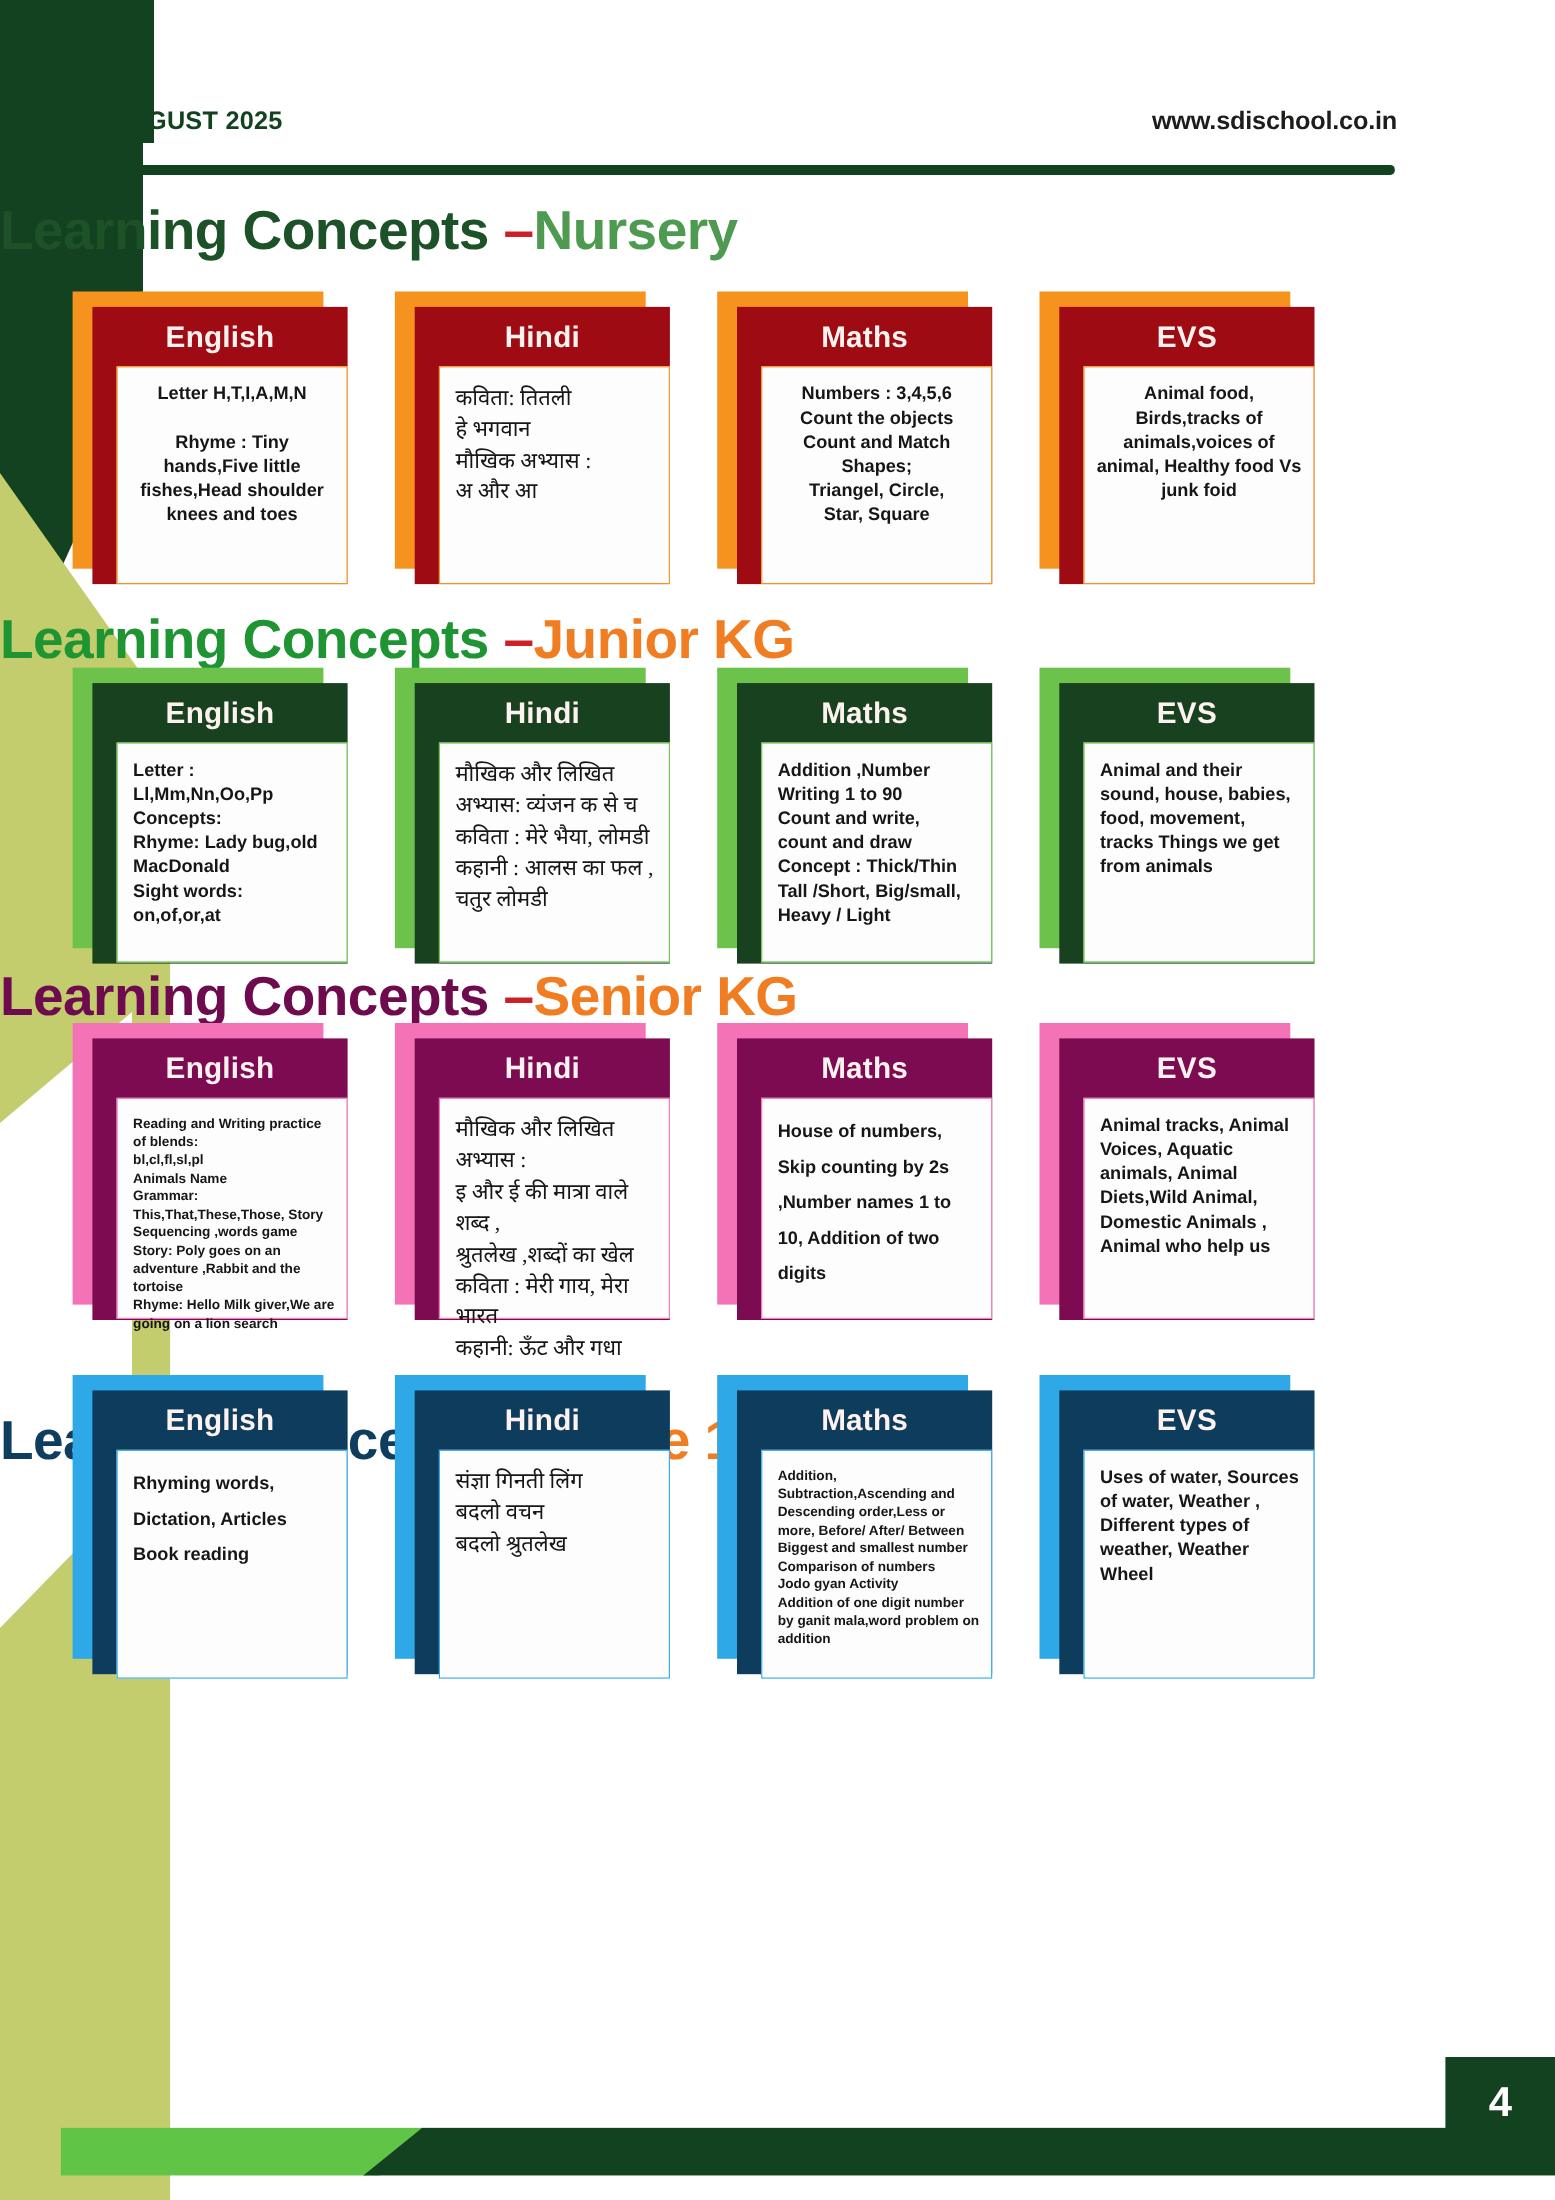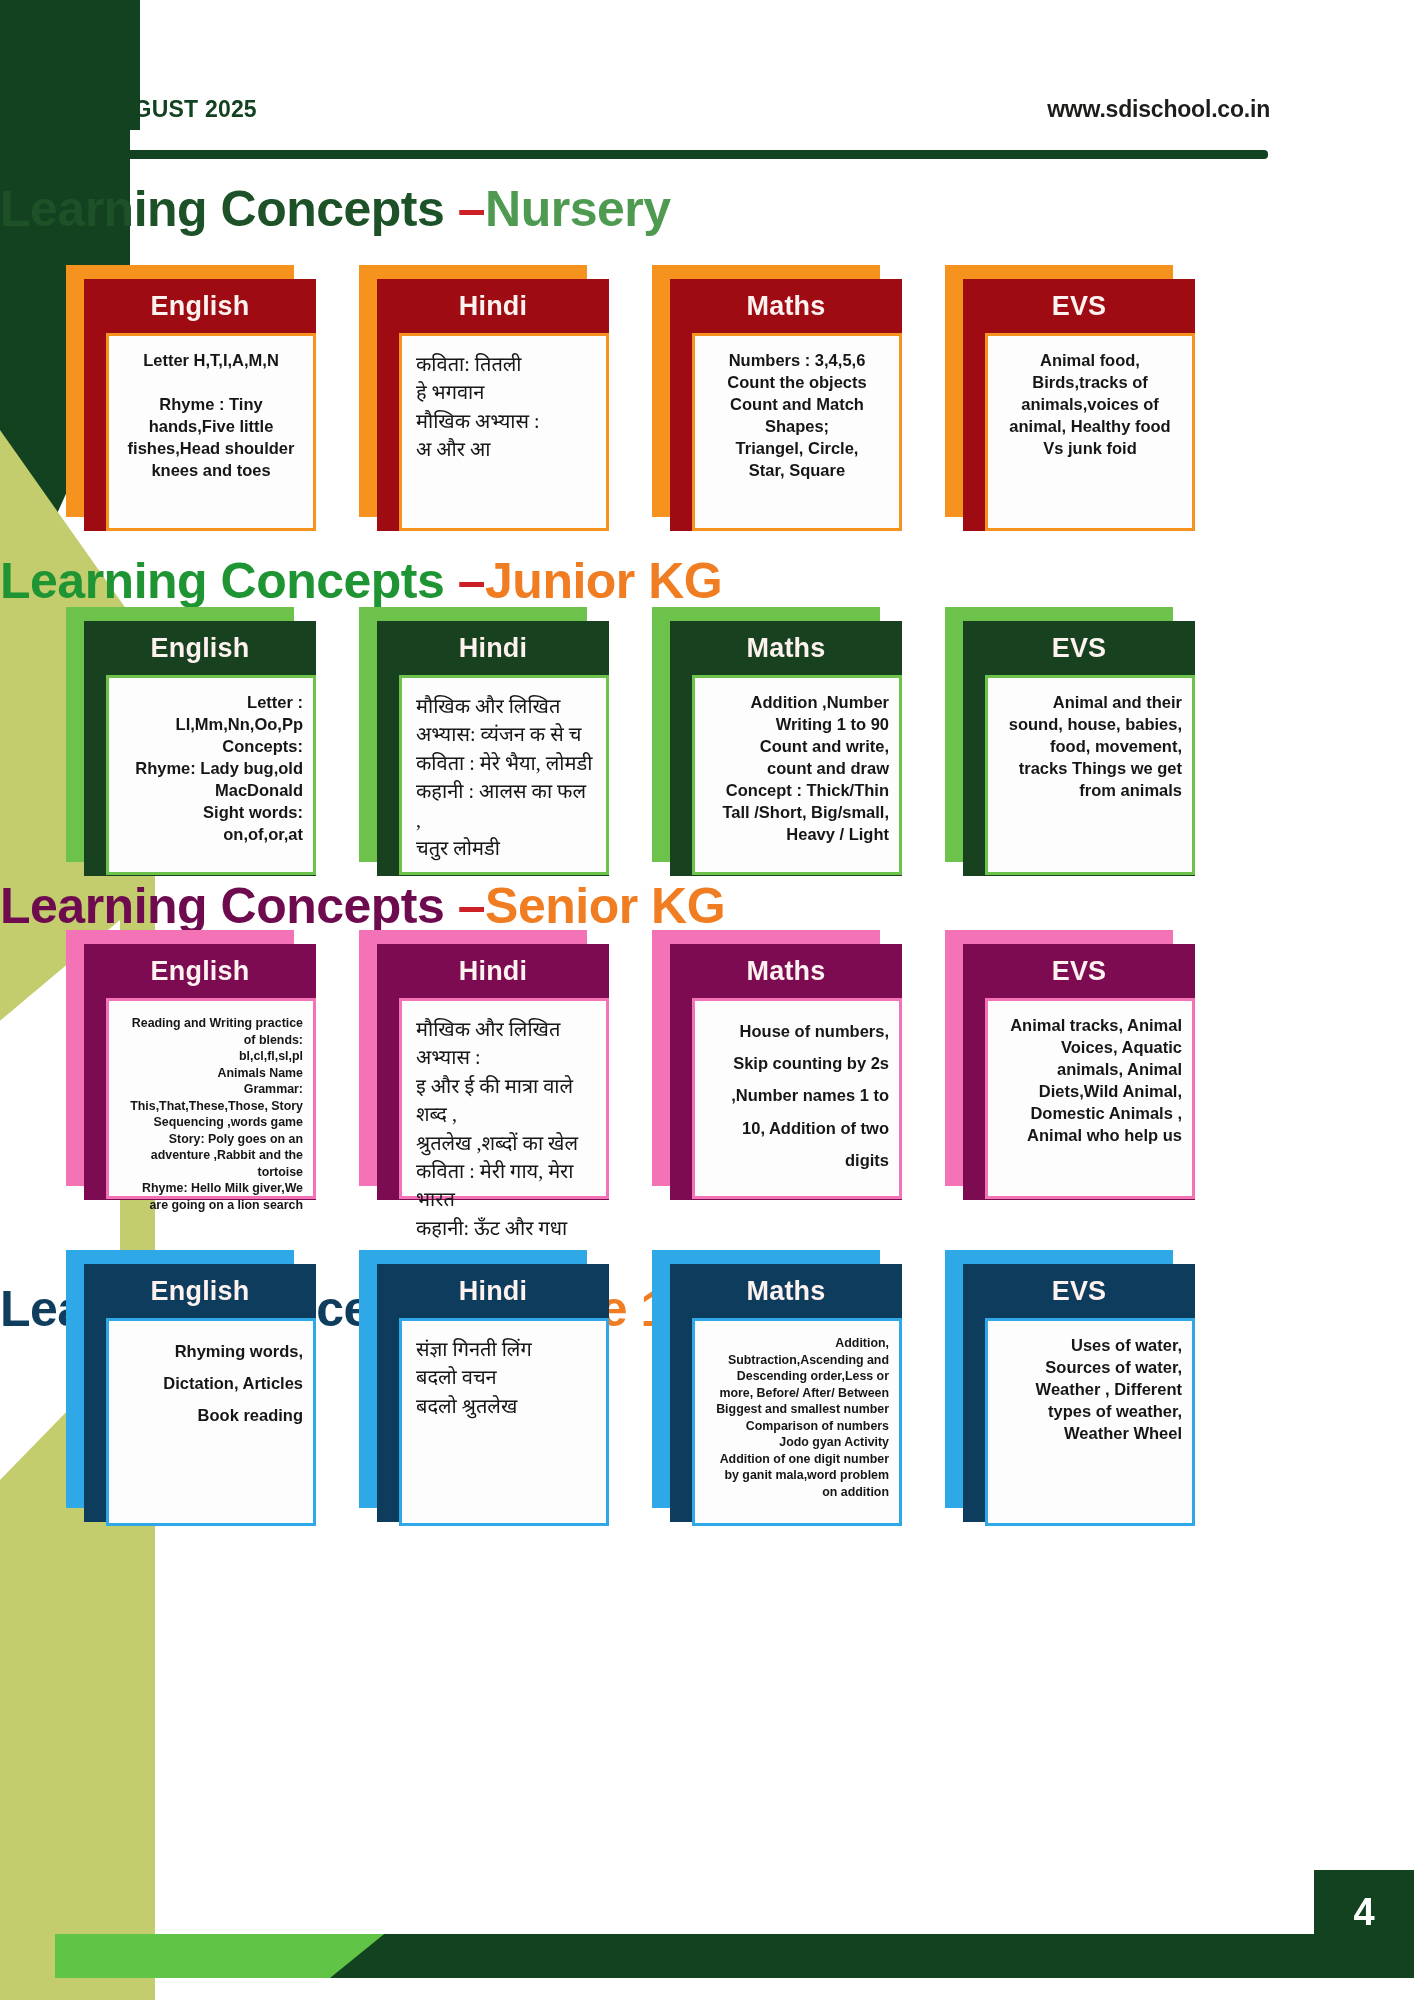--- a/index.html
+++ b/index.html
@@ -111,31 +111,31 @@
     width: 232px; height: 54px;
     display: flex; align-items: center; justify-content: center;
     color: #fdf2ef; font-size: 27px; font-weight: bold; letter-spacing: .2px;
     z-index: 3;
   }
   
   .card-body {
     position: absolute; left: 40px; top: 68px;
     width: 210px;
     background: #fdfdfd;
-    border: 3px solid #1d4ed8;
+    border: 1px solid #1d4ed8;
     z-index: 2;
     padding: 14px 10px 10px 10px;
     color: #161616;
   }
   .card-body .txt {
     font-size: 16.5px; font-weight: bold; line-height: 1.33;
     white-space: pre-line;
   }
   .card-body.center .txt { text-align: center; }
-  .card-body.left .txt   { text-align: right; padding-left: 4px; }
+  .card-body.left .txt   { text-align: left; padding-left: 4px; }
   .card-body.hindi .txt {
     font-family: "Liberation Serif", serif;
     font-weight: normal;
     font-size: 20px;
     line-height: 1.42;
     text-align: left;
     padding-left: 4px;
   }
   .card-body.tiny .txt { font-size: 12.4px; line-height: 1.33; }
   .card-body.loose .txt { line-height: 1.95; }

